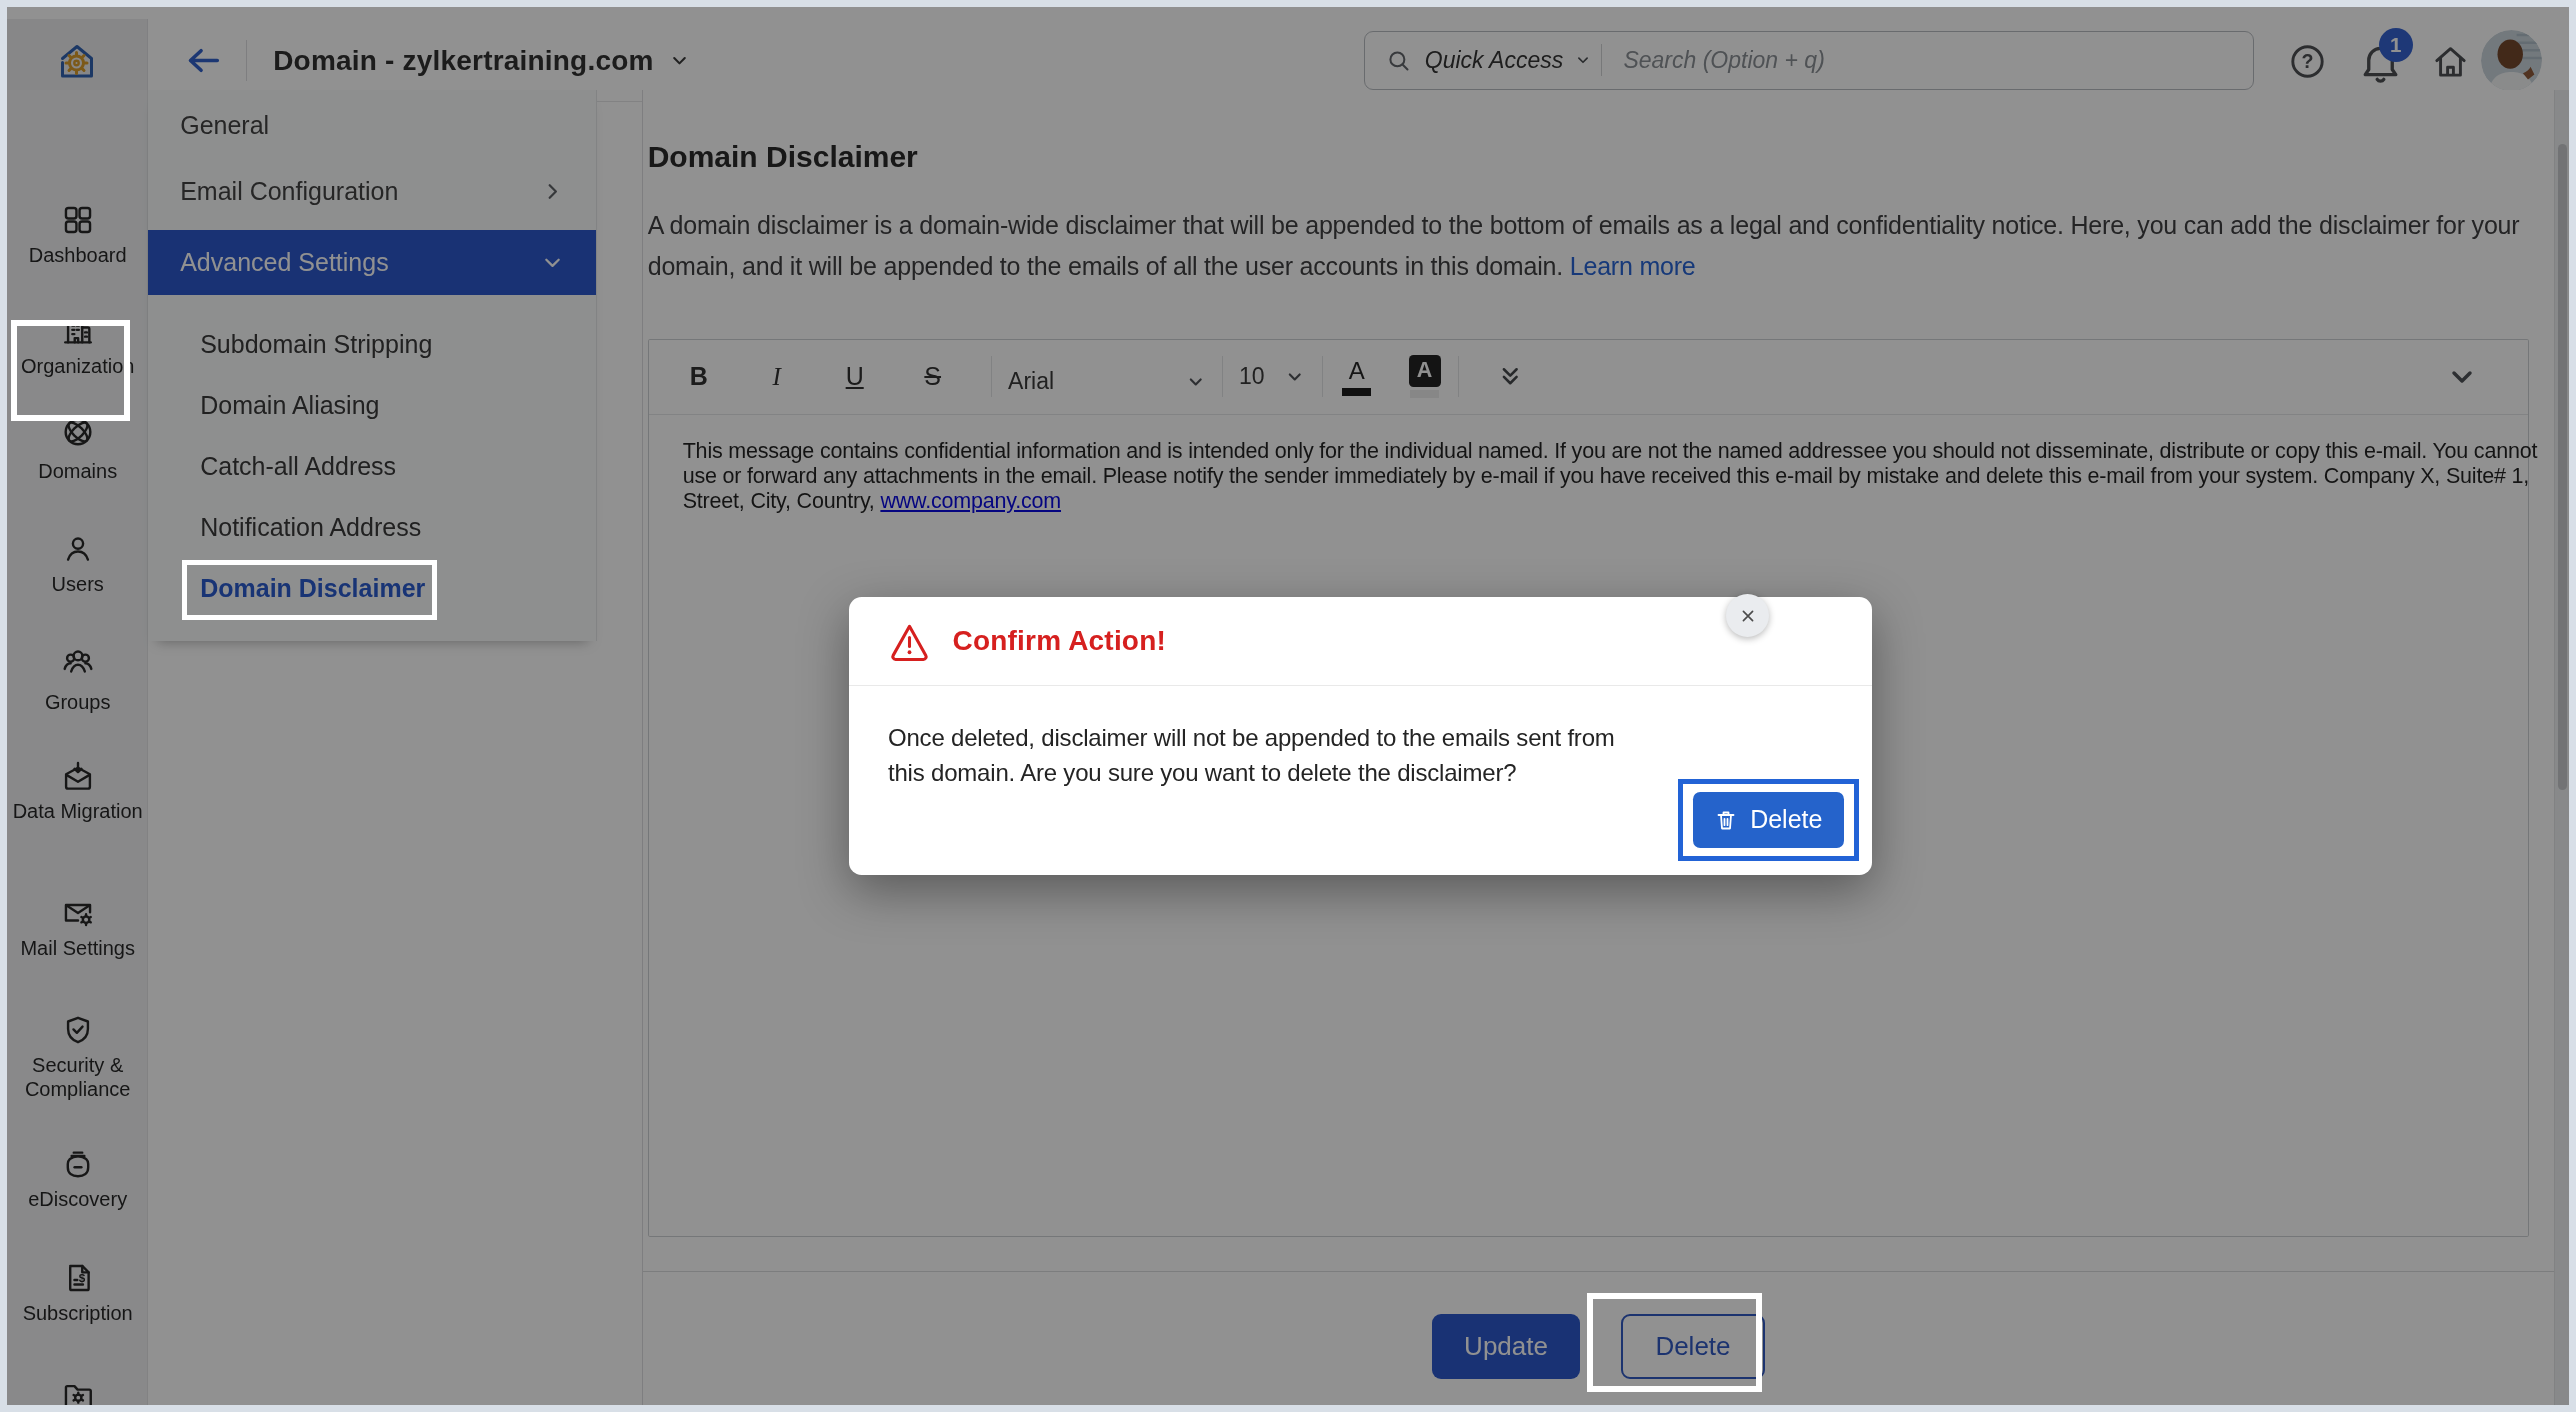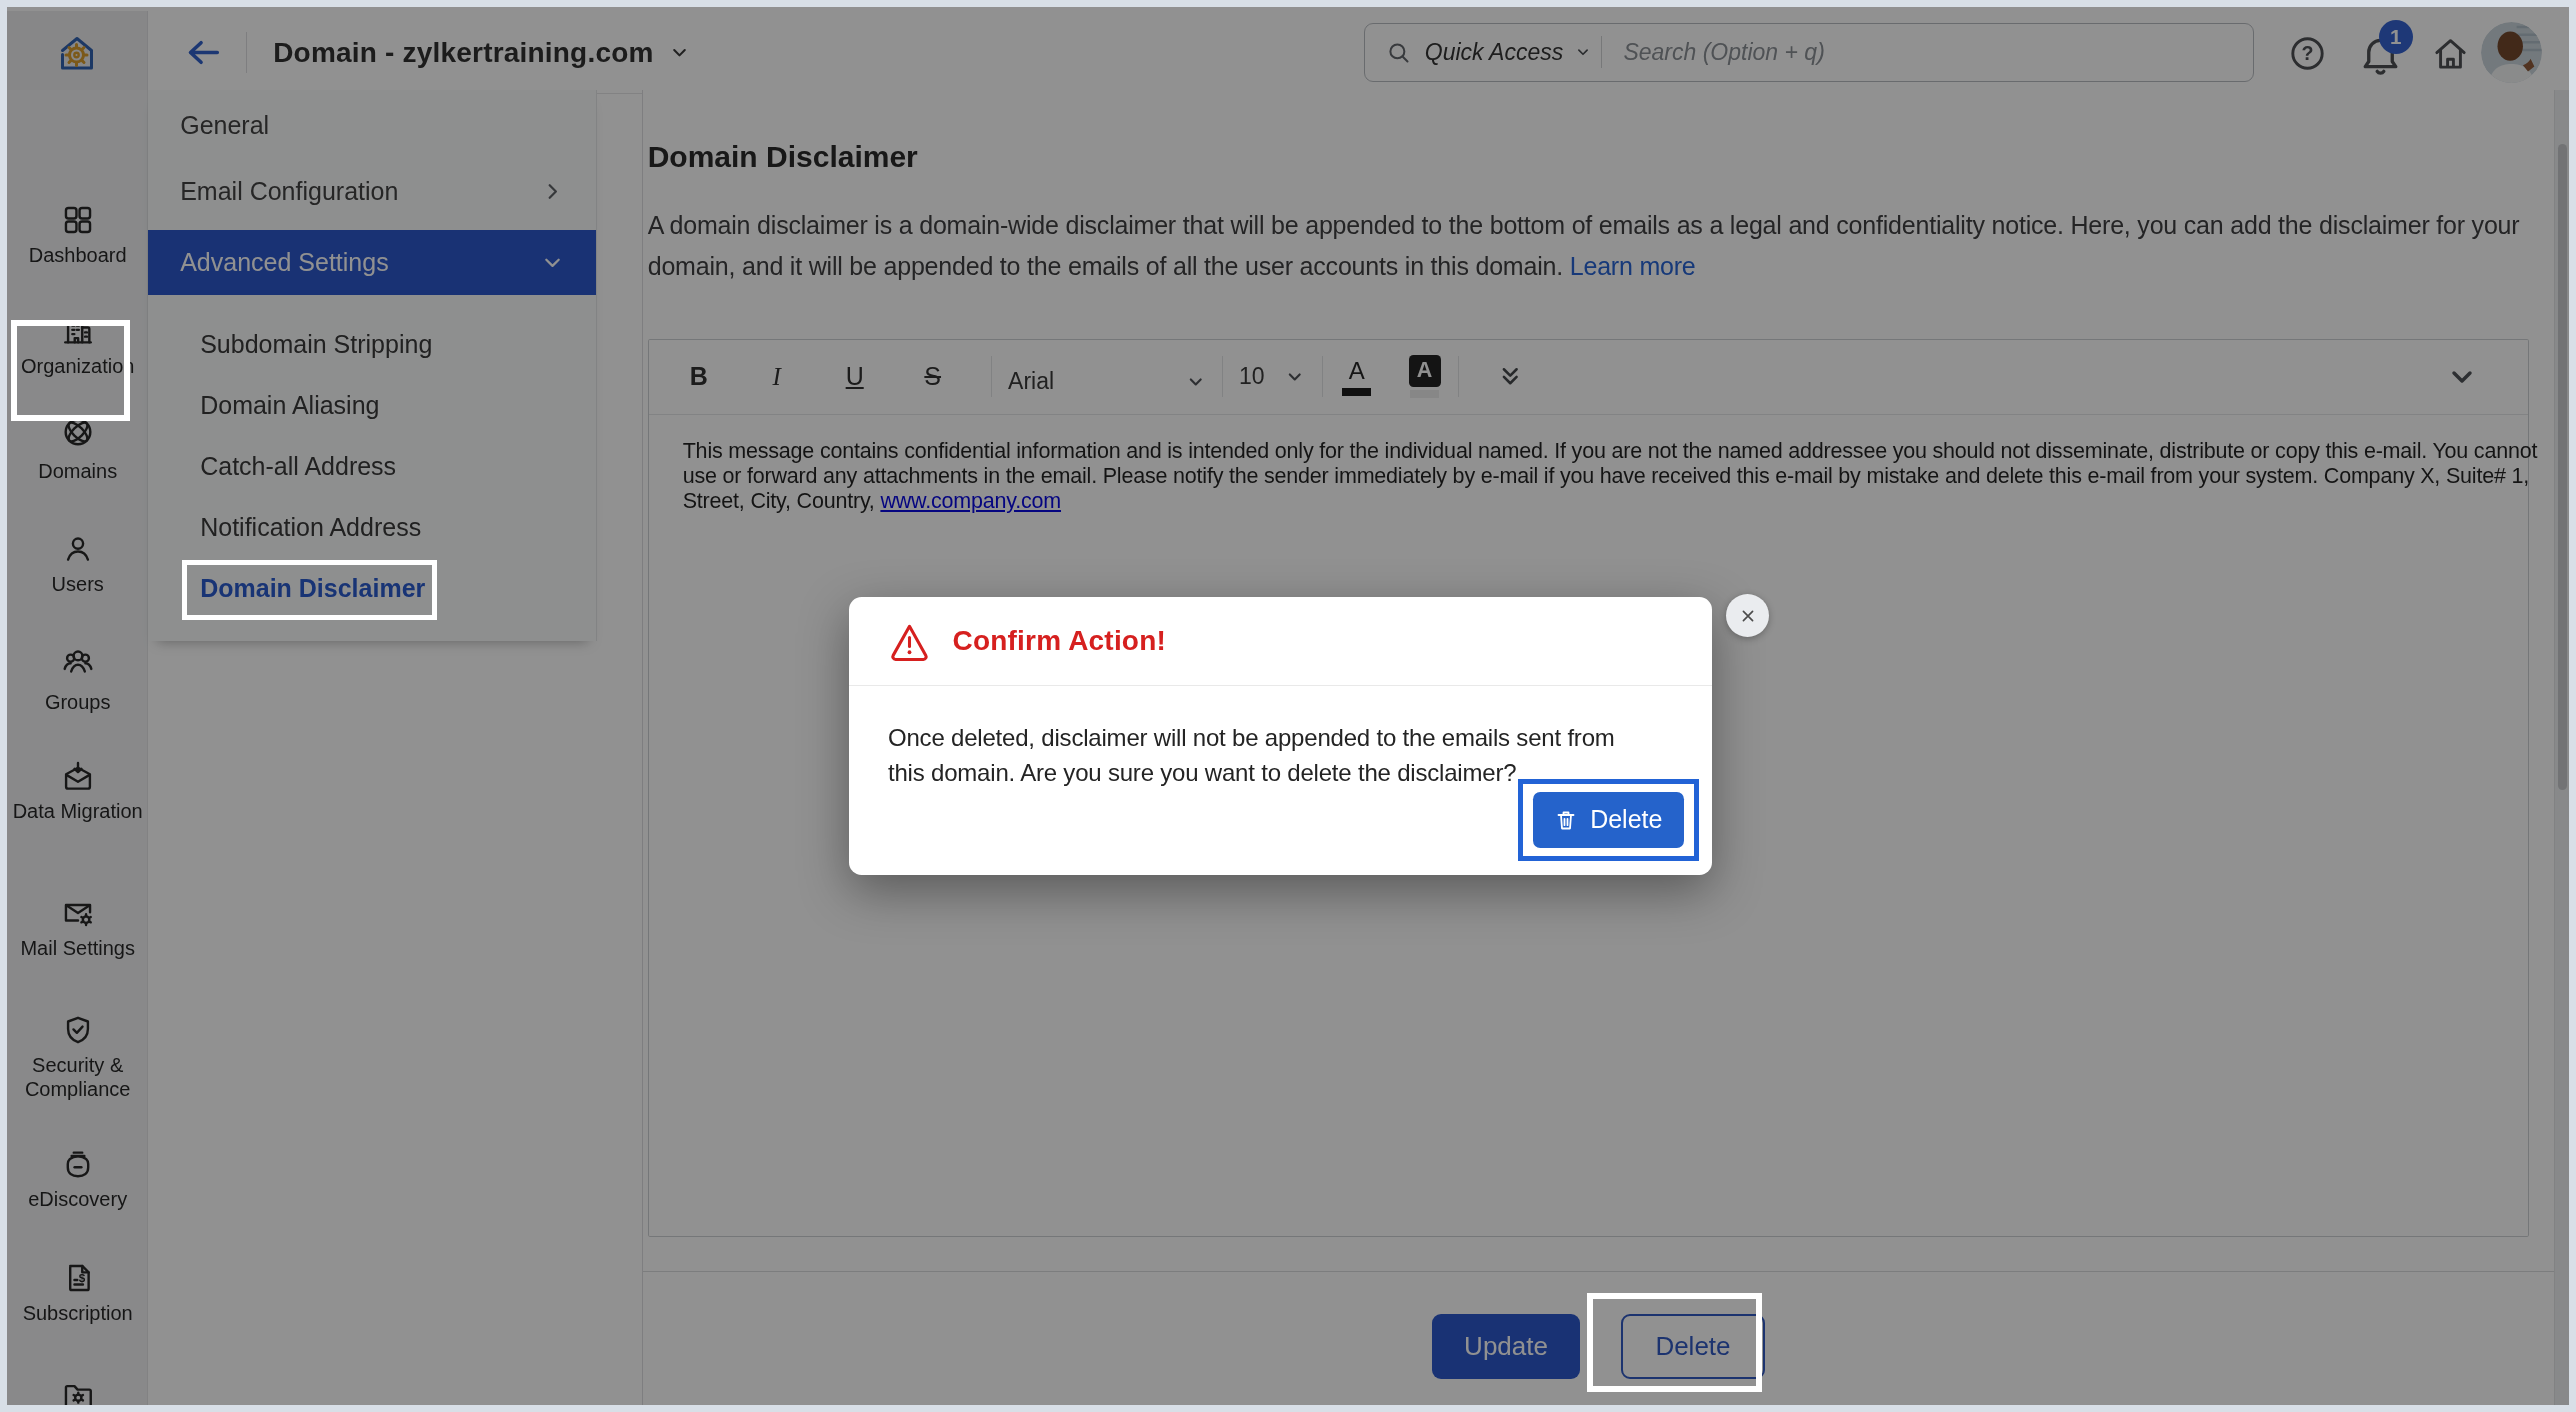--- a/index.html
+++ b/index.html
@@ -2,21 +2,21 @@
 <html style="font-size:14.4px"><head>
 <meta charset="utf-8">
 <style>
   html,body{margin:0;padding:0;background:#9aa4ad;}
   *{box-sizing:border-box;}
   .stage{position:relative;width:2576px;height:1413px;background:#d8dfe7;
          font-family:"Liberation Sans",sans-serif;overflow:hidden;}
   .app{position:absolute;left:7.2px;top:7.2px;width:2562px;height:1398px;background:#ffffff;overflow:hidden;}
 
   
-  .topbar{position:absolute;top:4px;left:0;right:0;height:83px;background:#fff;border-bottom:0.9px solid #e3e4e6;}
+  .topbar{position:absolute;top:12px;left:0;right:0;height:83px;background:#fff;border-bottom:0.9px solid #e3e4e6;}
   .logo-cell{position:absolute;left:0;top:0;width:141px;height:83px;background:#ededee;border-right:0.9px solid #e0e1e3;
              display:flex;align-items:center;justify-content:center;}
   .back-btn{position:absolute;left:176px;top:21.5px;width:41px;height:39px;color:#2a5cc8;display:flex;align-items:center;}
   .title-div{position:absolute;left:239px;top:20.6px;width:0.9px;height:41px;background:#dcdde0;}
   .page-title-wrap{position:absolute;left:266px;top:0;height:83px;display:flex;align-items:center;gap:14.4px;}
   .page-title{font-size:28px;font-weight:700;color:#2b2b2b;letter-spacing:0.2px;}
   .search-pill{position:absolute;left:1357px;top:11.7px;width:890px;height:59px;border:1.8px solid #b7bbc0;border-radius:9px;
                display:flex;align-items:center;padding:0 20px;color:#5a5f66;font-style:italic;}
   .qa-label{font-size:23px;color:#2e2e2e;margin:0 10.8px 0 12.6px;}
   .pill-div{width:0.9px;height:32px;background:#cfd1d4;margin:0 21.5px 0 9px;}
@@ -84,21 +84,21 @@
   .btn-delete-outline{min-width:144px;height:65px;border:2.7px solid #2a55c2;color:#2a55c2;font-size:26px;border-radius:9px;
               display:flex;align-items:center;justify-content:center;padding:0 29px;background:transparent;}
 
   
   .scrollbar{position:absolute;right:0;top:83px;bottom:0;width:15.3px;background:#eef0f2;border-left:0.9px solid #e2e3e5;}
   .scroll-thumb{position:absolute;left:2.7px;top:54px;width:9px;height:646px;border-radius:5.4px;background:#c6c9cd;}
 
   
   .dim{position:absolute;left:7.2px;top:7.2px;width:2562px;height:1398px;background:rgba(10,10,12,.45);z-index:40;}
   .anno-white{position:absolute;border:6.3px solid #ffffff;z-index:45;}
-  .modal{position:absolute;left:849px;top:597px;width:863px;height:278px;background:#fff;border-radius:12.6px;
+  .modal{position:absolute;left:849px;top:597px;width:1023px;height:278px;background:#fff;border-radius:12.6px;
          box-shadow:0 16px 49px rgba(0,0,0,.38);z-index:50;}
   .modal-header{height:89px;border-bottom:0.9px solid #e9e9e9;display:flex;align-items:center;padding-left:39px;gap:21.5px;}
   .warn-icon{width:43px;height:43px;color:#d6201f;flex:none;}
   .modal-title{font-size:28px;font-weight:700;color:#d6201f;letter-spacing:0.2px;}
   .modal-body{padding:34px 39px 0;font-size:24px;line-height:35px;color:#242424;width:808px;letter-spacing:-0.2px;}
   .modal-actions{position:absolute;right:13.5px;bottom:14.4px;}
   .anno-blue{border:5.4px solid #2263d6;padding:8px 10px;background:#fff;}
   .btn-modal-delete{width:151px;height:56px;background:#2563cb;border-radius:7.2px;color:#fff;font-size:25px;
                     display:flex;align-items:center;justify-content:center;gap:12.6px;}
   .btn-modal-delete svg{width:24px;height:24px;}

